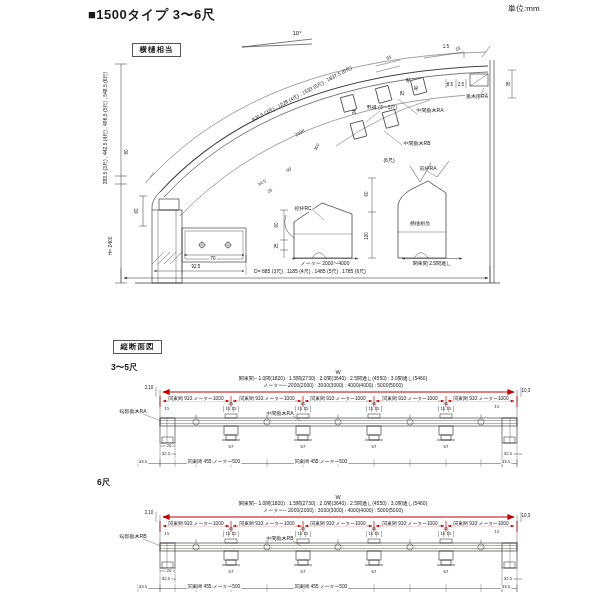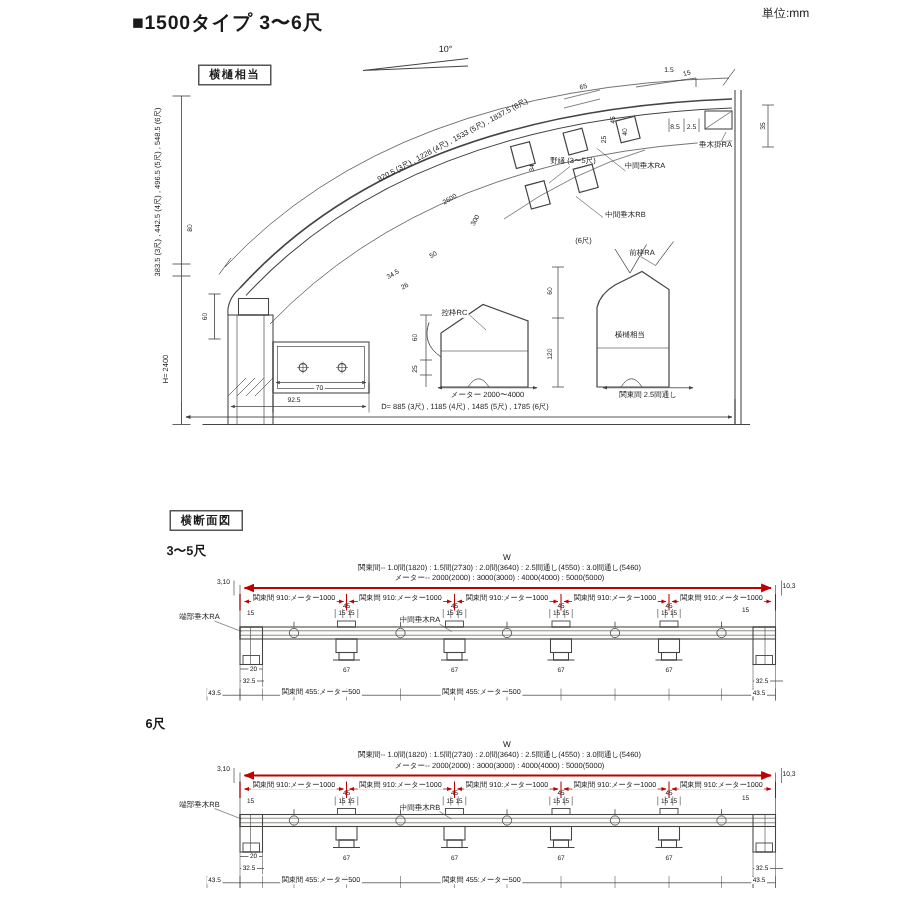--- a/index.html
+++ b/index.html
@@ -176,21 +176,21 @@
       M481,459 V467 M502,459 V467 M517,459 V467"></path>
 
     <path d="M143,414 L161,421 M293,416 L301,421" stroke-width="0.4"></path>
   </g>
   <use href="#hs" y="125"></use>
 </svg>
 
 <div class="page-title">■1500タイプ 3〜6尺</div>
 <div class="unit">単位:mm</div>
 <div class="boxlabel" style="left:132px;top:43px;">横樋相当</div>
-<div class="boxlabel" style="left:113px;top:340px;">横断面図</div>
+<div class="boxlabel" style="left:113px;top:340px;">縦断面図</div>
 <div class="subheading" style="top:362px;margin-left:14px;">3〜5尺</div>
 <div class="subheading" style="top:477px;">6尺</div>
 
 <div id="labels">
     <span class="lbl" style="left: 297px; top: 33px; font-size: 12px; transform: translate(-50%, -50%) rotate(0deg) scale(0.5);">10°</span>
     <span class="lbl" style="left: 446px; top: 47px; font-size: 9px; transform: translate(-50%, -50%) rotate(0deg) scale(0.5);">1.5</span>
     <span class="lbl" style="left: 106px; top: 128px; font-size: 10px; transform: translate(-50%, -50%) rotate(-90deg) scale(0.5);">383.5 (3尺) , 442.5 (4尺) , 496.5 (5尺) , 548.5 (6尺)</span>
     <span class="lbl" style="left: 127px; top: 152px; font-size: 9px; transform: translate(-50%, -50%) rotate(-90deg) scale(0.5);">80</span>
     <span class="lbl" style="left: 111px; top: 246px; font-size: 10px; transform: translate(-50%, -50%) rotate(-90deg) scale(0.5);">H= 2400</span>
     <span class="lbl" style="left: 302px; top: 94px; font-size: 10px; transform: translate(-50%, -50%) rotate(-28deg) scale(0.5);">920.5 (3尺) , 1228 (4尺) , 1533 (5尺) , 1837.5 (6尺)</span>

